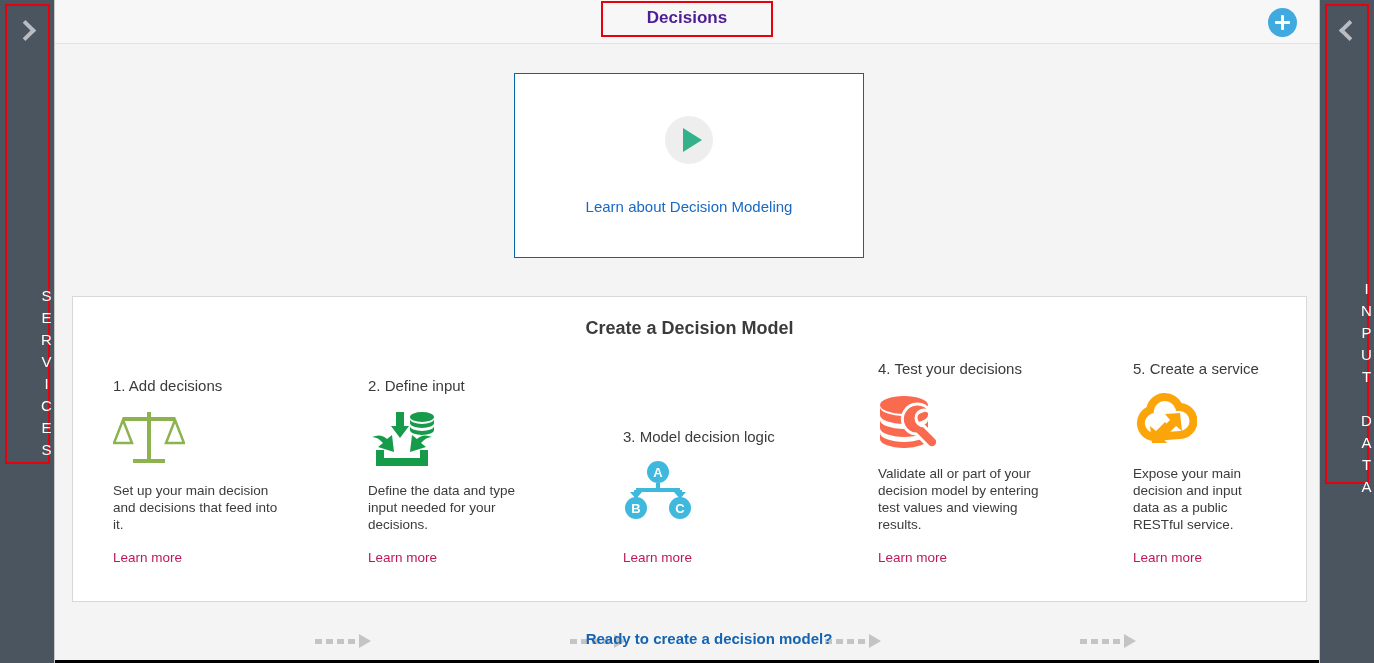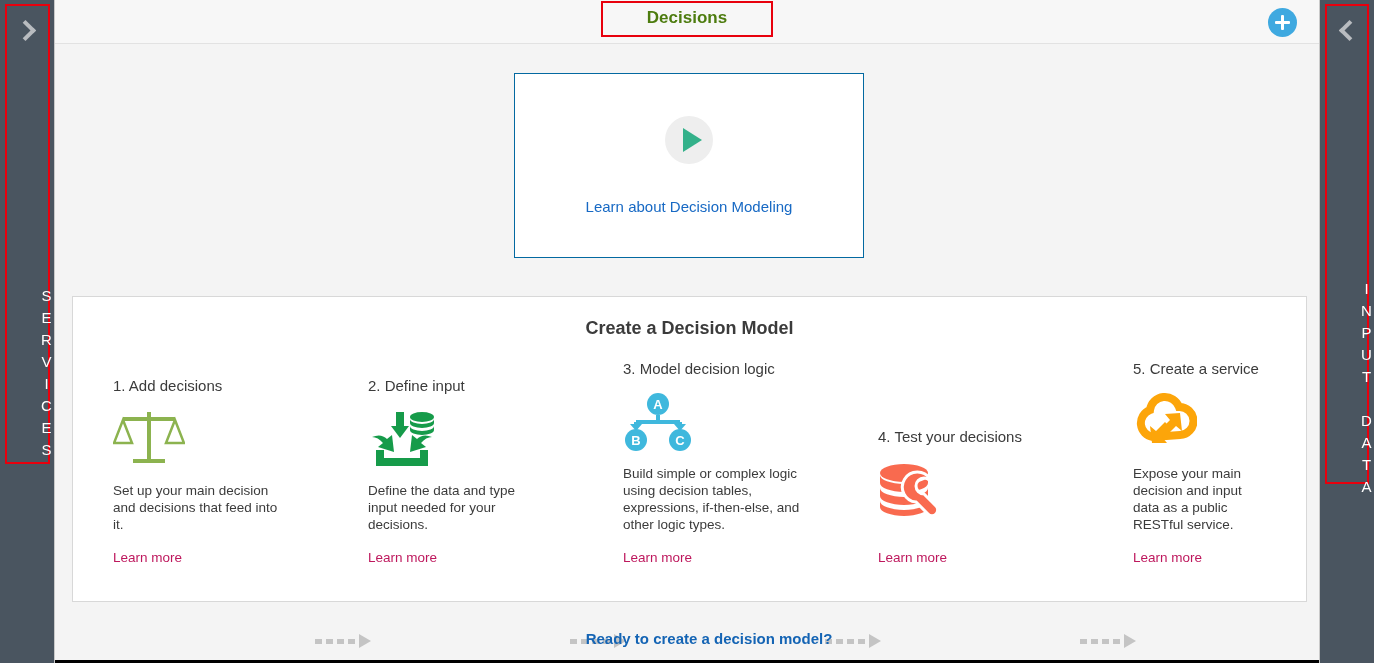--- a/index.html
+++ b/index.html
@@ -104,21 +104,21 @@
   .page-title-box {
     border: 2px solid #e8000d;
     padding: 5px 44px 7px 44px;
     background: #f7f7f7;
     position: relative;
     top: -3px;
   }
   .page-title {
     font-size: 17px;
     font-weight: bold;
-    color: #4d7c0f;
+    color: #4c1d95;
   }
   .add-btn {
     position: absolute;
     right: 22px;
     top: 8px;
     width: 29px;
     height: 29px;
     border-radius: 50%;
     background: #3fa9e0;
     cursor: pointer;
@@ -383,21 +383,20 @@
                   <line x1="13" y1="29" x2="13" y2="31" stroke-width="4"></line>
                   <line x1="57" y1="29" x2="57" y2="31" stroke-width="4"></line>
                   <path d="M13 38 l-6 -7 h12 z" stroke="none"></path>
                   <path d="M57 38 l-6 -7 h12 z" stroke="none"></path>
                 </g>
                 <text x="35" y="16" font-family="Liberation Sans, sans-serif" font-size="13" font-weight="bold" fill="#ffffff" text-anchor="middle">A</text>
                 <text x="13" y="52" font-family="Liberation Sans, sans-serif" font-size="13" font-weight="bold" fill="#ffffff" text-anchor="middle">B</text>
                 <text x="57" y="52" font-family="Liberation Sans, sans-serif" font-size="13" font-weight="bold" fill="#ffffff" text-anchor="middle">C</text>
               </svg>
             </div>
-            <div class="step-desc">Build simple or complex logic using decision tables, expressions, if-then-else, and other logic types.</div>
             <span class="learn-more">Learn more</span>
           </div>
 
           <div class="arrow-gap">
             <div class="arrow">
               <span class="dash"></span>
                 <span class="dash"></span>
                 <span class="dash"></span>
                 <span class="dash"></span>
                 <span class="head"></span>
@@ -410,20 +409,21 @@
               <svg width="66" height="58" viewBox="0 0 66 58">
                 <g fill="#f96a4f">
                   <ellipse cx="26" cy="12" rx="24" ry="9"></ellipse>
                   <path d="M2 14 v8 a24 9 0 0 0 48 0 v-8 a24 9 0 0 1 -48 0 z"></path>
                   <path d="M2 27 v8 a24 9 0 0 0 48 0 v-8 a24 9 0 0 1 -48 0 z"></path>
                   <path d="M2 40 v6 a24 9 0 0 0 48 0 v-6 a24 9 0 0 1 -48 0 z"></path>
                   <path d="M52 18 a15 15 0 1 0 -14 23 l12 12 a5 5 0 0 0 8 -8 l-12 -12 a8 8 0 1 1 8 -8 z" fill="#f96a4f" stroke="#ffffff" stroke-width="3"></path>
                 </g>
               </svg>
             </div>
+            <div class="step-desc">Validate all or part of your decision model by entering test values and viewing results.</div>
             <span class="learn-more">Learn more</span>
           </div>
 
           <div class="arrow-gap">
             <div class="arrow">
               <span class="dash"></span>
                 <span class="dash"></span>
                 <span class="dash"></span>
                 <span class="dash"></span>
                 <span class="head"></span>

